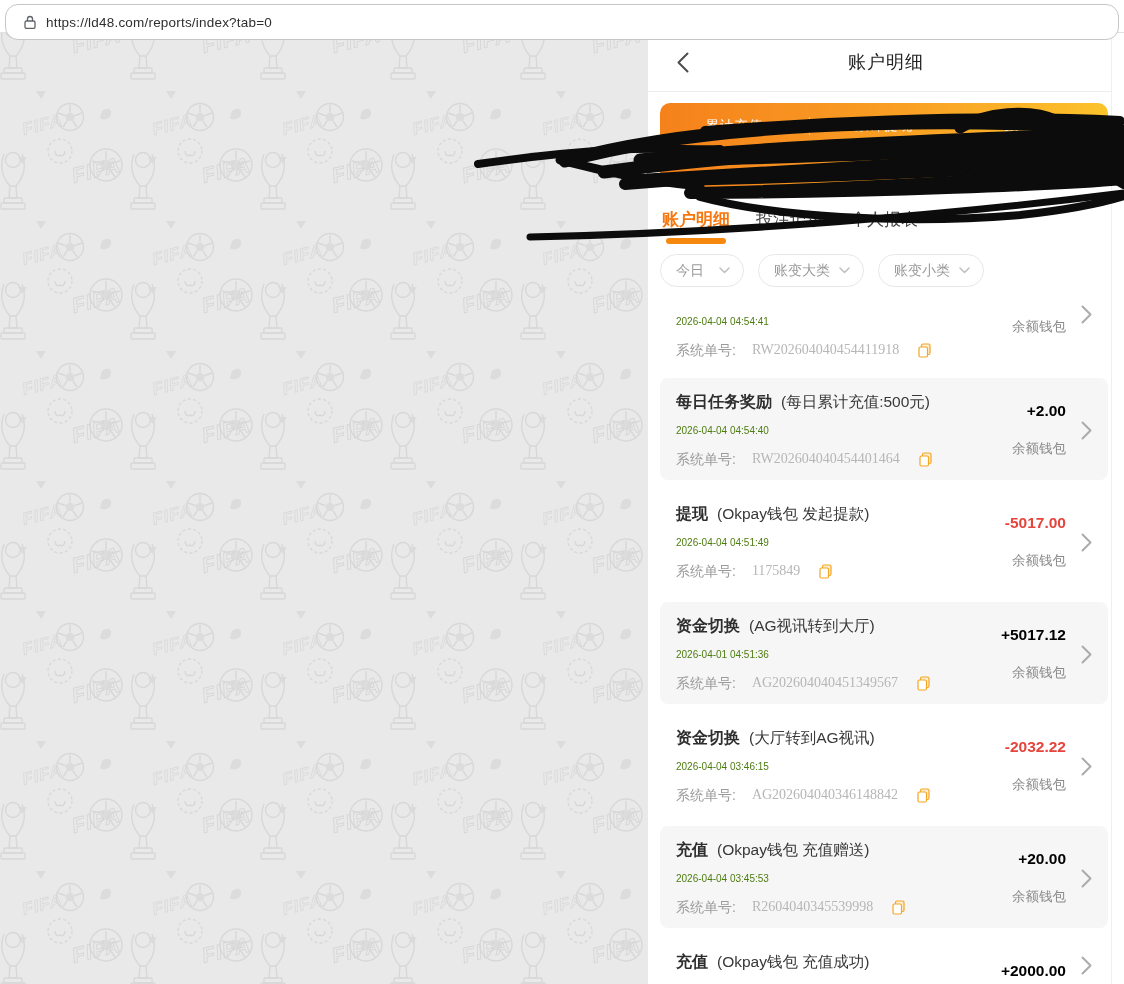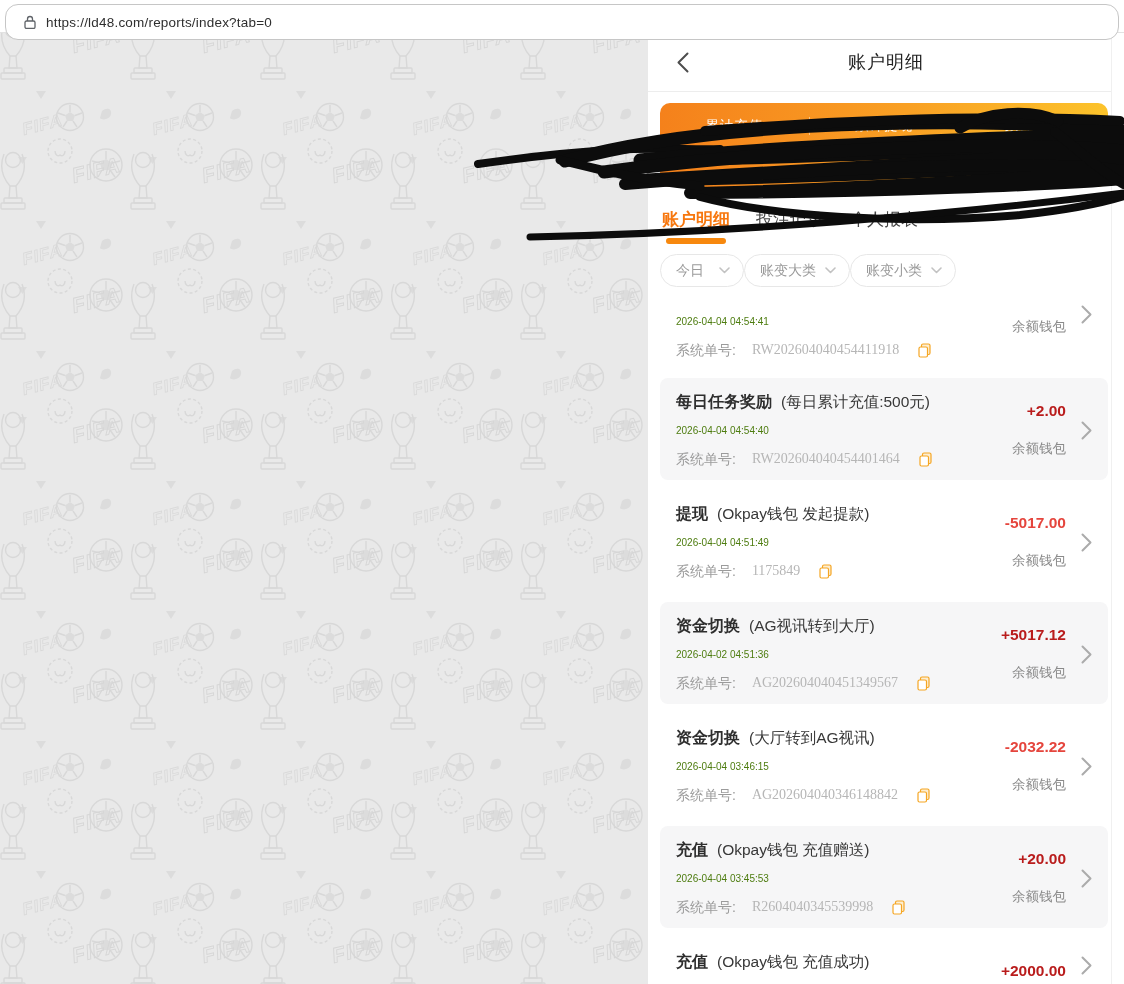--- a/index.html
+++ b/index.html
@@ -43,21 +43,21 @@
   
   .tabs { display:flex; gap:26px; padding:0 14px; margin-top:21px; }
   .tab { font-size:17px; color:#454545; cursor:pointer; position:relative; padding-bottom:13px; }
   .tab.active { color:#f7770e; font-weight:bold; }
   .tab .tab-underline { display:none; }
   .tab.active .tab-underline { display:block; position:absolute; left:50%;
     transform:translateX(-50%); bottom:0; width:60px; height:6px; border-radius:3px;
     background:#f7880e; }
 
   
-  .filters { display:flex; gap:0; padding:10px 12px 12px 12px;font-family:Liberation Mono, monospace; }
+  .filters { display:flex; gap:14px; padding:10px 12px 12px 12px;font-family:Liberation Mono, monospace; }
   .filter-pill { height:33px; border:1px solid #e7e7e7; border-radius:17px;
     background:#fff; display:flex; align-items:center; gap:9px; padding:0 13px 0 15px;
     cursor:pointer; }
   .filter-pill .f-label { font-size:14px; color:#9a9a9a; }
   .filter-pill.first { min-width:84px; justify-content:space-between; }
 
   
   .txn-list { padding:0 16px 0 12px; }
   .txn-row { position:relative; display:flex; border-radius:8px;
     padding:13px 16px 11px 16px; margin-bottom:10px; background:#fff; cursor:pointer; }
@@ -69,21 +69,21 @@
   .txn-note { font-weight:normal; color:#383838; margin-left:9px; font-size:15.5px; }
   .txn-date { font-size:10px; color:#4d7c0f; line-height:20px; margin-top:9px; }
   .txn-order { font-size:14px; color:#9b9b9b; line-height:20px; margin-top:8px;
     display:flex; align-items:center;gap:12px; }
   .txn-order-no { color:#b6b6b6; margin-left:4px;font-family:Liberation Serif, serif; }
   .copy-icon { margin-left:7px; display:inline-flex; cursor:pointer; }
   .txn-right { flex:0 0 auto; display:flex; flex-direction:column; align-items:flex-end;
     justify-content:flex-start; padding-top:11px; min-width:84px; }
   .clipped-top .txn-right { padding-top:2px; }
   .txn-amount { font-size:15.5px; font-weight:600; line-height:18px; }
-  .txn-amount.pos { color:#b91c1c;text-align:right; }
+  .txn-amount.pos { color:#000000;text-align:right; }
   .txn-amount.neg { color:#e5453d;text-align:right; }
   .txn-wallet { font-size:13.5px; color:#8a8a8a; margin-top:21px; line-height:16px; }
   .clipped-top .txn-wallet { margin-top:14px; }
   .chevron-right { flex:0 0 auto; width:26px; display:flex; align-items:center;
     justify-content:flex-end; }
   .clipped-top .chevron-right { align-items:flex-start; padding-top:2px; }
 
   
   .scribble { position:absolute; left:0; top:0; width:1124px; height:984px;
     z-index:9; pointer-events:none; }
@@ -337,21 +337,21 @@
         <polyline points="1.5,1.5 9.5,9.5 1.5,17.5" fill="none" stroke="#ababab" stroke-width="2" stroke-linecap="round" stroke-linejoin="round"></polyline>
       </svg>
     </div>
   </div>
 
   <div class="txn-row alt">
     <div class="txn-main">
       <div class="txn-title-line">
         <span class="txn-type">资金切换</span><span class="txn-note">(AG视讯转到大厅)</span>
       </div>
-      <div class="txn-date">2026-04-02 04:51:36</div>
+      <div class="txn-date">2026-04-01 04:51:36</div>
       <div class="txn-order">
         <span>系统单号:</span>
         <span class="txn-order-no">AG202604040451349567</span>
         <span class="copy-icon">
           <svg width="13" height="15" viewBox="0 0 13 15">
             <rect x="3.5" y="1" width="8.5" height="10.5" rx="1.5" fill="#fdeed2" stroke="#f5a623" stroke-width="1.2"></rect>
             <rect x="1" y="4" width="8.5" height="10" rx="1.5" fill="#fff" stroke="#f5a623" stroke-width="1.2"></rect>
           </svg>
         </span>
       </div>

